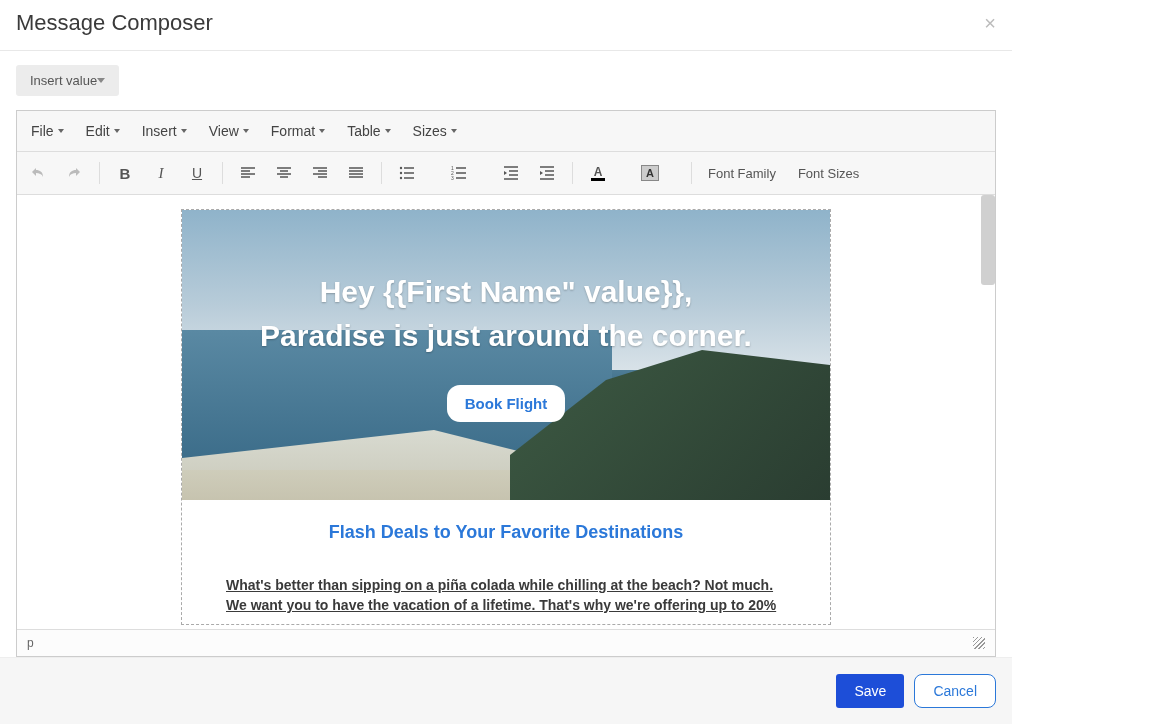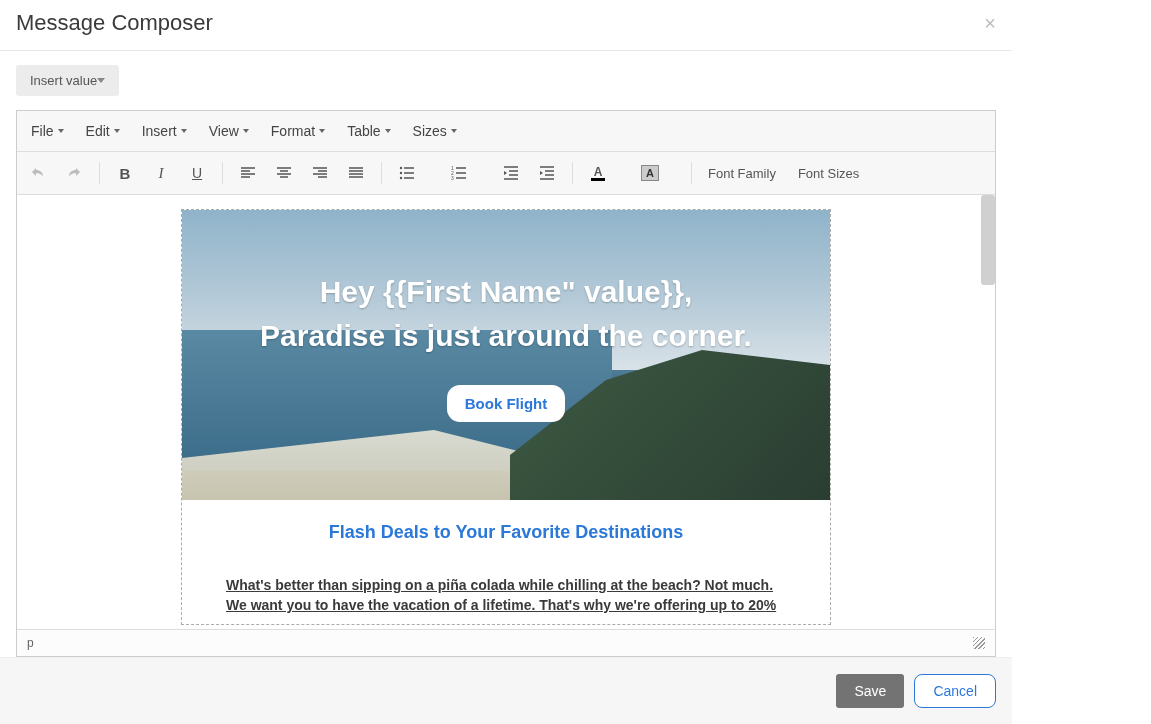--- a/index.html
+++ b/index.html
@@ -30,21 +30,21 @@
     .ocean { position:absolute; left:0; bottom:30px; width:430px; height:140px; background: linear-gradient(to bottom, #5a89a3 0%, #3a6b88 100%); }
     .sky { position:absolute; left:0; top:0; width:100%; height:160px; background: linear-gradient(to bottom, #8fb3ca 0%, #b8ccd9 60%, #d8e2e8 100%); }
     .hero-text { position: relative; z-index: 2; color: #fff; font-weight: 700; text-align: center; font-size: 30px; line-height: 1.45; text-shadow: 0 1px 2px rgba(0,0,0,0.25); margin-top: -18px; }
     .book-btn { position: relative; z-index: 2; margin-top: 28px; padding: 10px 18px; background: #fff; color: #2b78d9; font-weight: 700; font-size: 15px; border-radius: 13px; border: none; cursor: pointer; }
     .content-body { padding: 22px 36px 8px 36px; text-align: center; }
     .deals-title { color: #2b78d9; font-size: 18px; font-weight: 700; margin-bottom: 32px; }
     .body-text { color: #3a3a3a; font-size: 14px; font-weight: 600; line-height: 1.45; text-align: left; padding: 0 8px; text-decoration: underline;}
     .statusbar { border-top: 1px solid #ddd; padding: 6px 10px; font-size: 12px; color: #666; background: #fcfcfc; display: flex; justify-content: space-between; align-items: center; }
     .resize-handle { width: 12px; height: 12px; background: repeating-linear-gradient(135deg, #999, #999 1px, transparent 1px, transparent 3px); }
     .footer { border-top: 1px solid #eee; padding: 16px 16px; display: flex; justify-content: flex-end; gap: 10px; background: #f6f6f6; }
-    .btn-primary { background: #737373; color: #fff; border: none; padding: 9px 18px; border-radius: 3px; font-size: 14px; cursor: pointer; }
+    .btn-primary { background: #1d4ed8; color: #fff; border: none; padding: 9px 18px; border-radius: 3px; font-size: 14px; cursor: pointer; }
     .btn-secondary { background: #fff; color: #2b78d9; border: 1px solid #2b78d9; padding: 8px 18px; border-radius: 8px; font-size: 14px; cursor: pointer; }
     svg { display: block; }
     .combo { display: inline-flex; align-items: center; }
     .swatch { border: 1px solid #888; font-size: 11px; font-weight:700; width:18px; height:16px; display:inline-flex; align-items:center; justify-content:center; }
   </style>
 </head>
 <body>
 
 <div class="modal">
 

